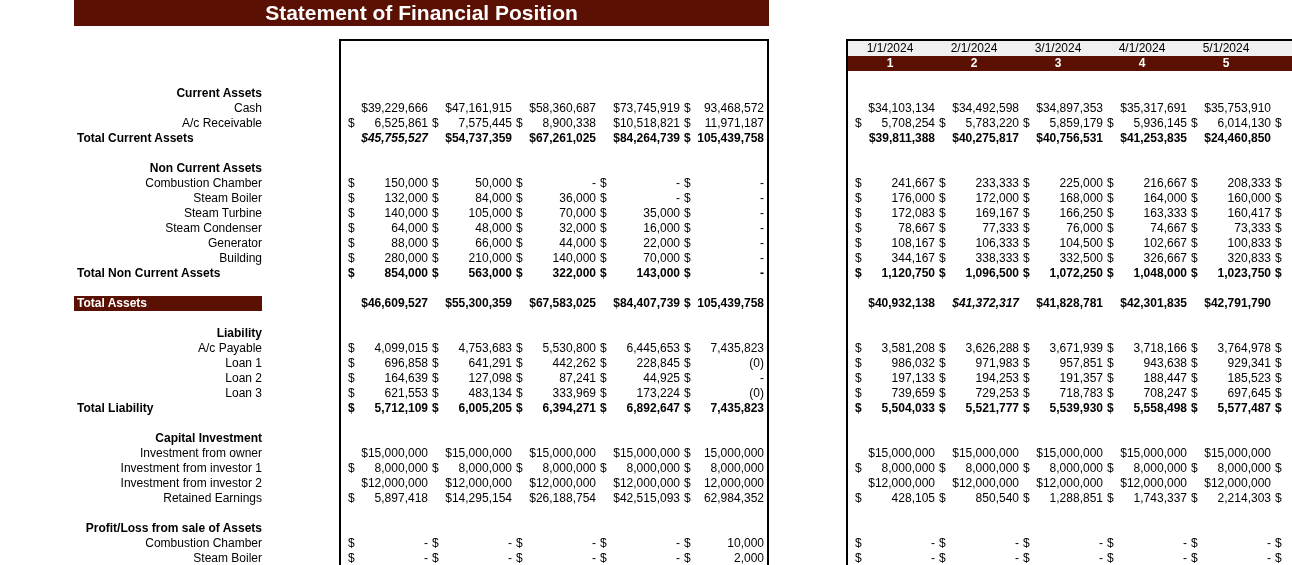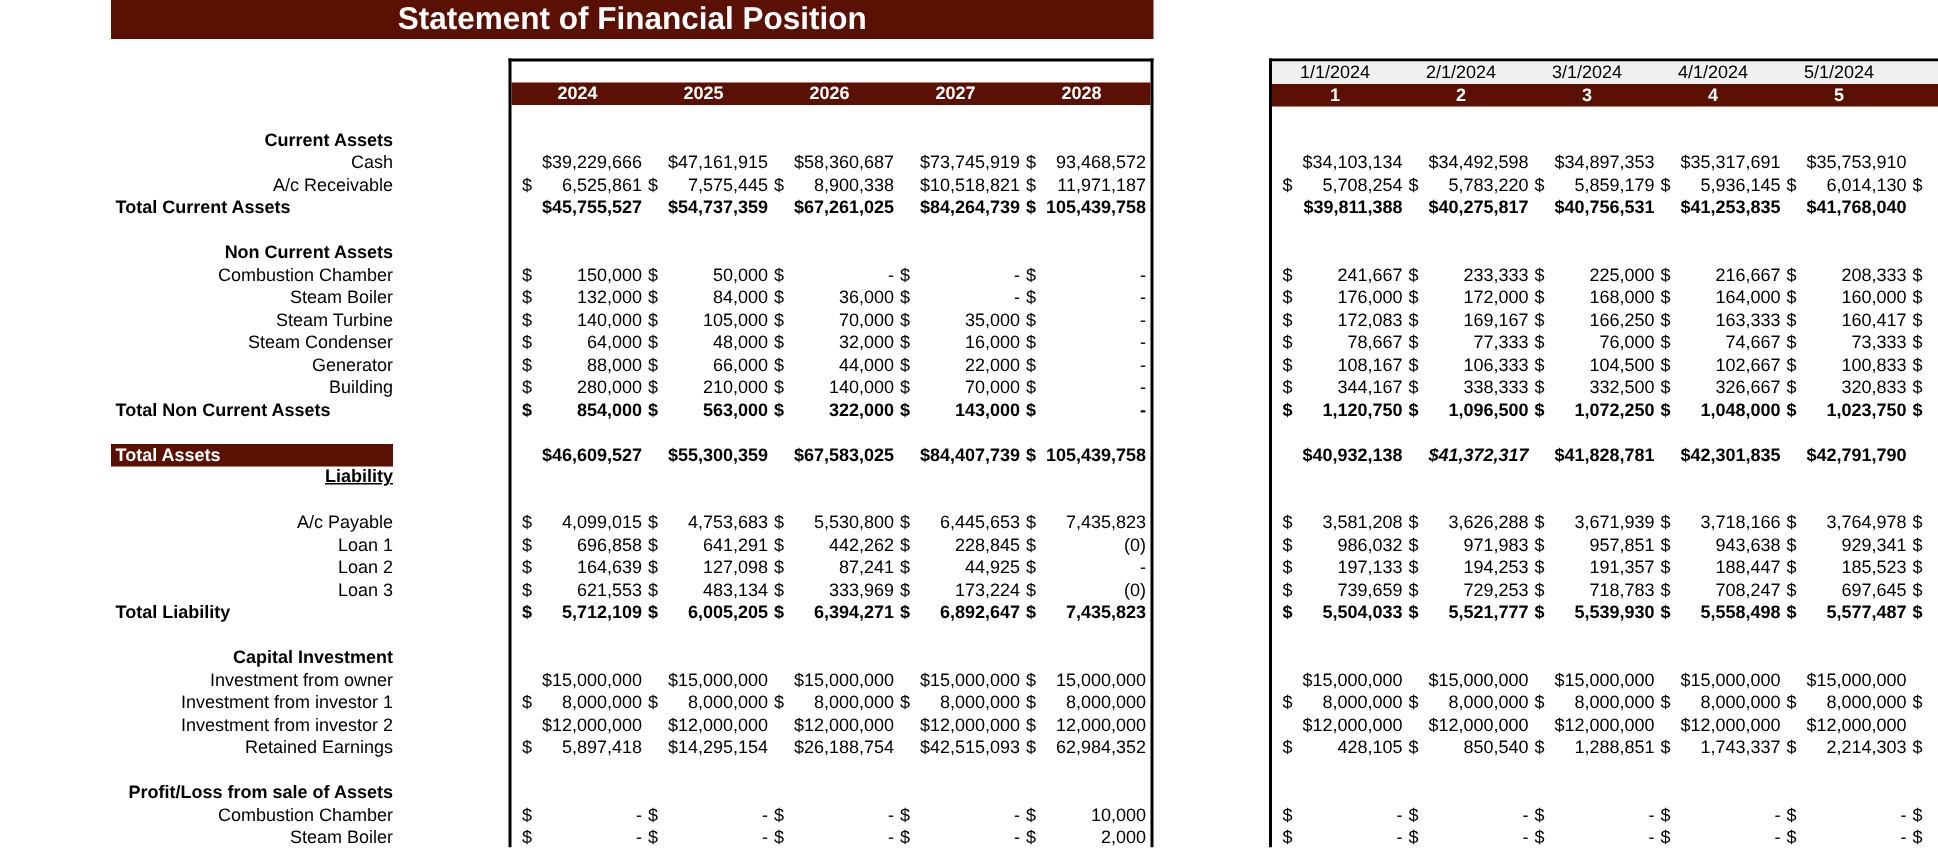--- a/index.html
+++ b/index.html
@@ -41,44 +41,37 @@
     <div class="lbl tot" style="top: 131px;">Total Current Assets</div>
     <div class="lbl hdr" style="top: 161px;">Non Current Assets</div>
     <div class="lbl sub" style="top: 176px;">Combustion Chamber</div>
     <div class="lbl sub" style="top: 191px;">Steam Boiler</div>
     <div class="lbl sub" style="top: 206px; margin-left: 44px;">Steam Turbine</div>
     <div class="lbl sub" style="top: 221px;">Steam Condenser</div>
     <div class="lbl sub" style="top: 236px;">Generator</div>
     <div class="lbl sub" style="top: 251px;">Building</div>
     <div class="lbl tot" style="top: 266px;">Total Non Current Assets</div>
     <div class="lbl band" style="top: 296px;">Total Assets</div>
-    <div class="lbl hdr" style="top: 310px; text-decoration: underline;">Liability</div>
+    <div class="lbl hdr" style="top: 326px;">Liability</div>
     <div class="lbl sub" style="top: 341px;">A/c Payable</div>
     <div class="lbl sub" style="top: 356px; text-align: center;">Loan 1</div>
     <div class="lbl sub" style="top: 371px;">Loan 2</div>
     <div class="lbl sub" style="top: 386px;">Loan 3</div>
     <div class="lbl tot" style="top: 401px;">Total Liability</div>
     <div class="lbl hdr" style="top: 431px;">Capital Investment</div>
     <div class="lbl sub" style="top: 446px;">Investment from owner</div>
     <div class="lbl sub" style="top: 461px;">Investment from investor 1</div>
     <div class="lbl sub" style="top: 476px;">Investment from investor 2</div>
     <div class="lbl sub" style="top: 491px;">Retained Earnings</div>
     <div class="lbl hdr" style="top: 521px;">Profit/Loss from sale of Assets</div>
     <div class="lbl sub" style="top: 536px;">Combustion Chamber</div>
     <div class="lbl sub" style="top: 551px;">Steam Boiler</div>
   </div>
 
 <div class="panel annual" id="annual">
-  <div class="head-row" id="annual-head">
-      <div class="head-cell" style="left: 2px;">2024</div>
-      <div class="head-cell" style="left: 86px;">2025</div>
-      <div class="head-cell" style="left: 170px;">2026</div>
-      <div class="head-cell" style="left: 254px;">2027</div>
-      <div class="head-cell" style="left: 338px;">2028</div>
-    </div>
 <div class="row" style="top: 60px;">
       <div class="cell full" style="left: 7px; text-decoration: underline;">
         <span class="num">$39,229,666</span>
       </div>
       <div class="cell full" style="left: 91px;">
         <span class="num">$47,161,915</span>
       </div>
       <div class="cell full" style="left: 175px;">
         <span class="num">$58,360,687</span>
       </div>
@@ -105,21 +98,21 @@
       </div>
       <div class="cell full" style="left: 259px;">
         <span class="num">$10,518,821</span>
       </div>
       <div class="cell" style="left: 343px;">
         <span class="cur">$</span>
         <span class="num">11,971,187</span>
       </div>
     </div>
     <div class="row bold" style="top: 90px;">
-      <div class="cell full" style="left: 7px;">
+      <div class="cell full" style="left: 7px; font-style: italic;">
         <span class="num">$45,755,527</span>
       </div>
       <div class="cell full" style="left: 91px;">
         <span class="num">$54,737,359</span>
       </div>
       <div class="cell full" style="left: 175px;">
         <span class="num">$67,261,025</span>
       </div>
       <div class="cell full" style="left: 259px;">
         <span class="num">$84,264,739</span>
@@ -604,21 +597,21 @@
       <div class="cell full" style="left: 91px;">
         <span class="num">$40,275,817</span>
       </div>
       <div class="cell full" style="left: 175px;">
         <span class="num">$40,756,531</span>
       </div>
       <div class="cell full" style="left: 259px;">
         <span class="num">$41,253,835</span>
       </div>
       <div class="cell full" style="left: 343px;">
-        <span class="num">$41,768,040</span>
+        <span class="num">$24,460,850</span>
       </div>
       <div class="cell full" style="left: 427px;">
         <span class="num">$4</span>
       </div>
     </div>
     <div class="row" style="top: 135px;">
       <div class="cell" style="left: 7px;">
         <span class="cur">$</span>
         <span class="num">241,667</span>
       </div>

